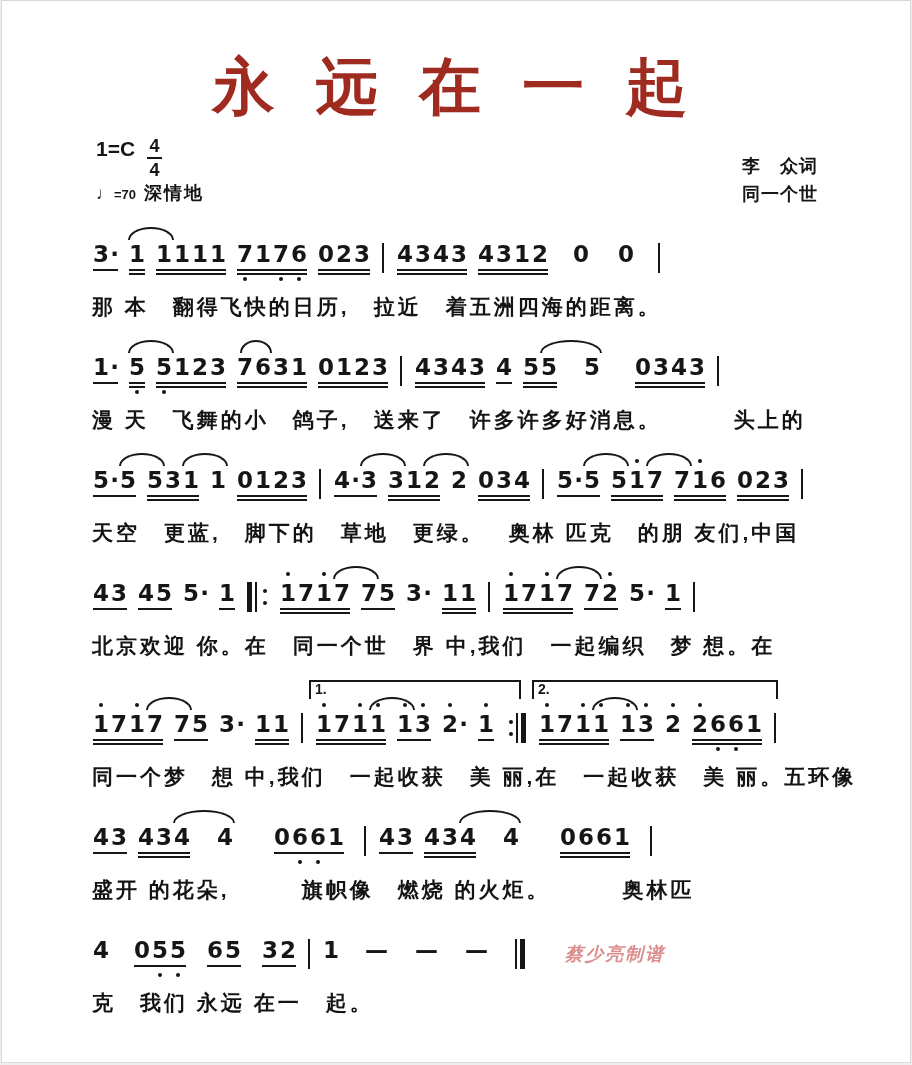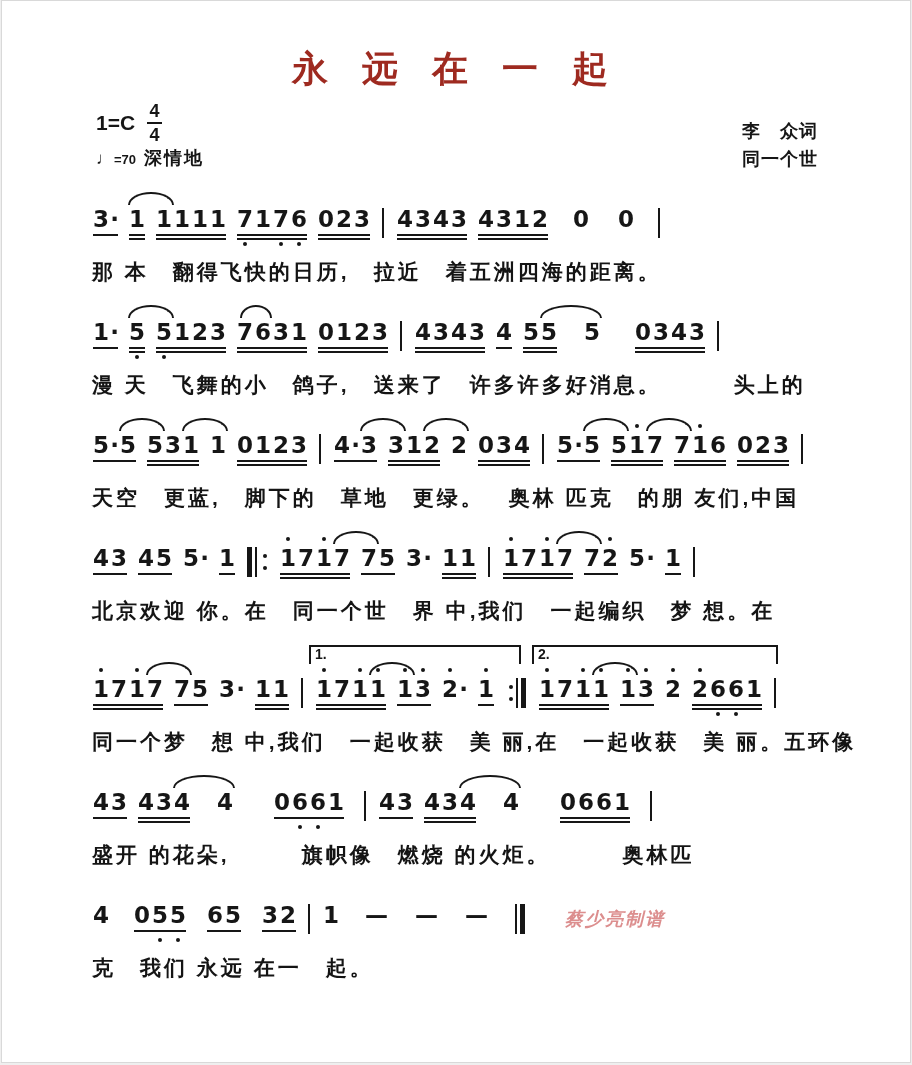--- a/index.html
+++ b/index.html
@@ -10,30 +10,30 @@
     background:#ffffff;
     border:1px solid #d9d9d9;
     box-sizing:border-box;
     overflow:hidden;
     font-family:"Liberation Sans","DejaVu Sans",sans-serif;
     color:#161616;
   }
   .inner{padding:0 90px 0 90px;}
   .title{
     text-align:center;
-    font-size:36px;font-weight:800;letter-spacing:12px;
+    font-size:62px;font-weight:800;letter-spacing:12px;
     color:var(--title-color,#9e2a20);
     margin:44px 0 8px 0;
   }
   .headrow{position:relative;height:86px;}
   .subtitle{
     text-align:center;font-size:21px;font-weight:700;letter-spacing:2px;color:#1d1d1d;
     padding-top:2px;
   }
-  .keysig{position:absolute;left:4px;top:0px;font-size:21px;font-weight:800;display:flex;align-items:center;}
+  .keysig{position:absolute;left:4px;top:0px;font-size:21px;font-weight:800;display:flex;align-items:flex-start;}
   .frac{display:inline-flex;flex-direction:column;align-items:center;margin-left:12px;line-height:1;font-size:18px;font-weight:800;}
   .fbar{width:15px;height:2px;background:#161616;margin:2px 0;}
   .temporow{position:absolute;left:4px;top:44px;display:flex;align-items:baseline;}
   .qnote{font-size:17px;font-weight:700;}
   .bpm{font-size:13px;font-weight:700;margin-left:1px;}
   .expr{font-size:18px;font-weight:700;margin-left:8px;letter-spacing:2px;}
   .credits{position:absolute;right:2px;top:16px;font-size:18px;font-weight:700;line-height:1.55;letter-spacing:1px;}
   
   .system{margin-bottom:15px;}
   .notation{display:flex;align-items:flex-start;padding:18px 0 18px 0;}

